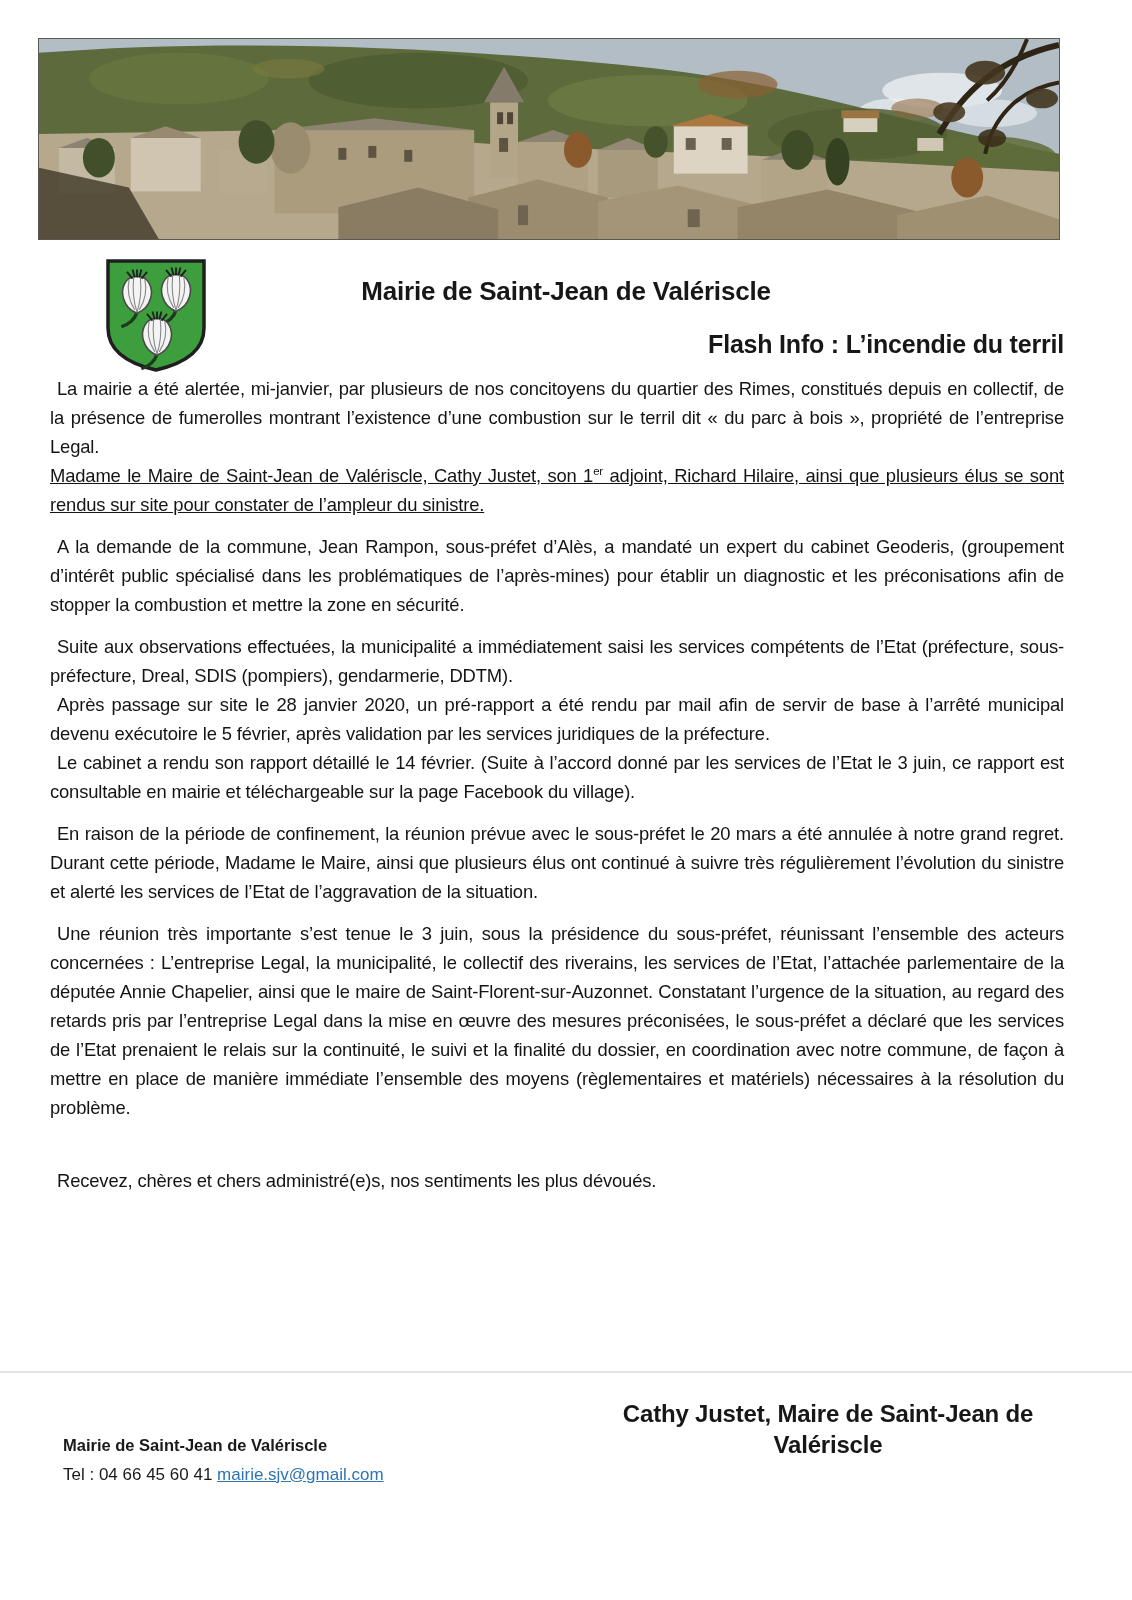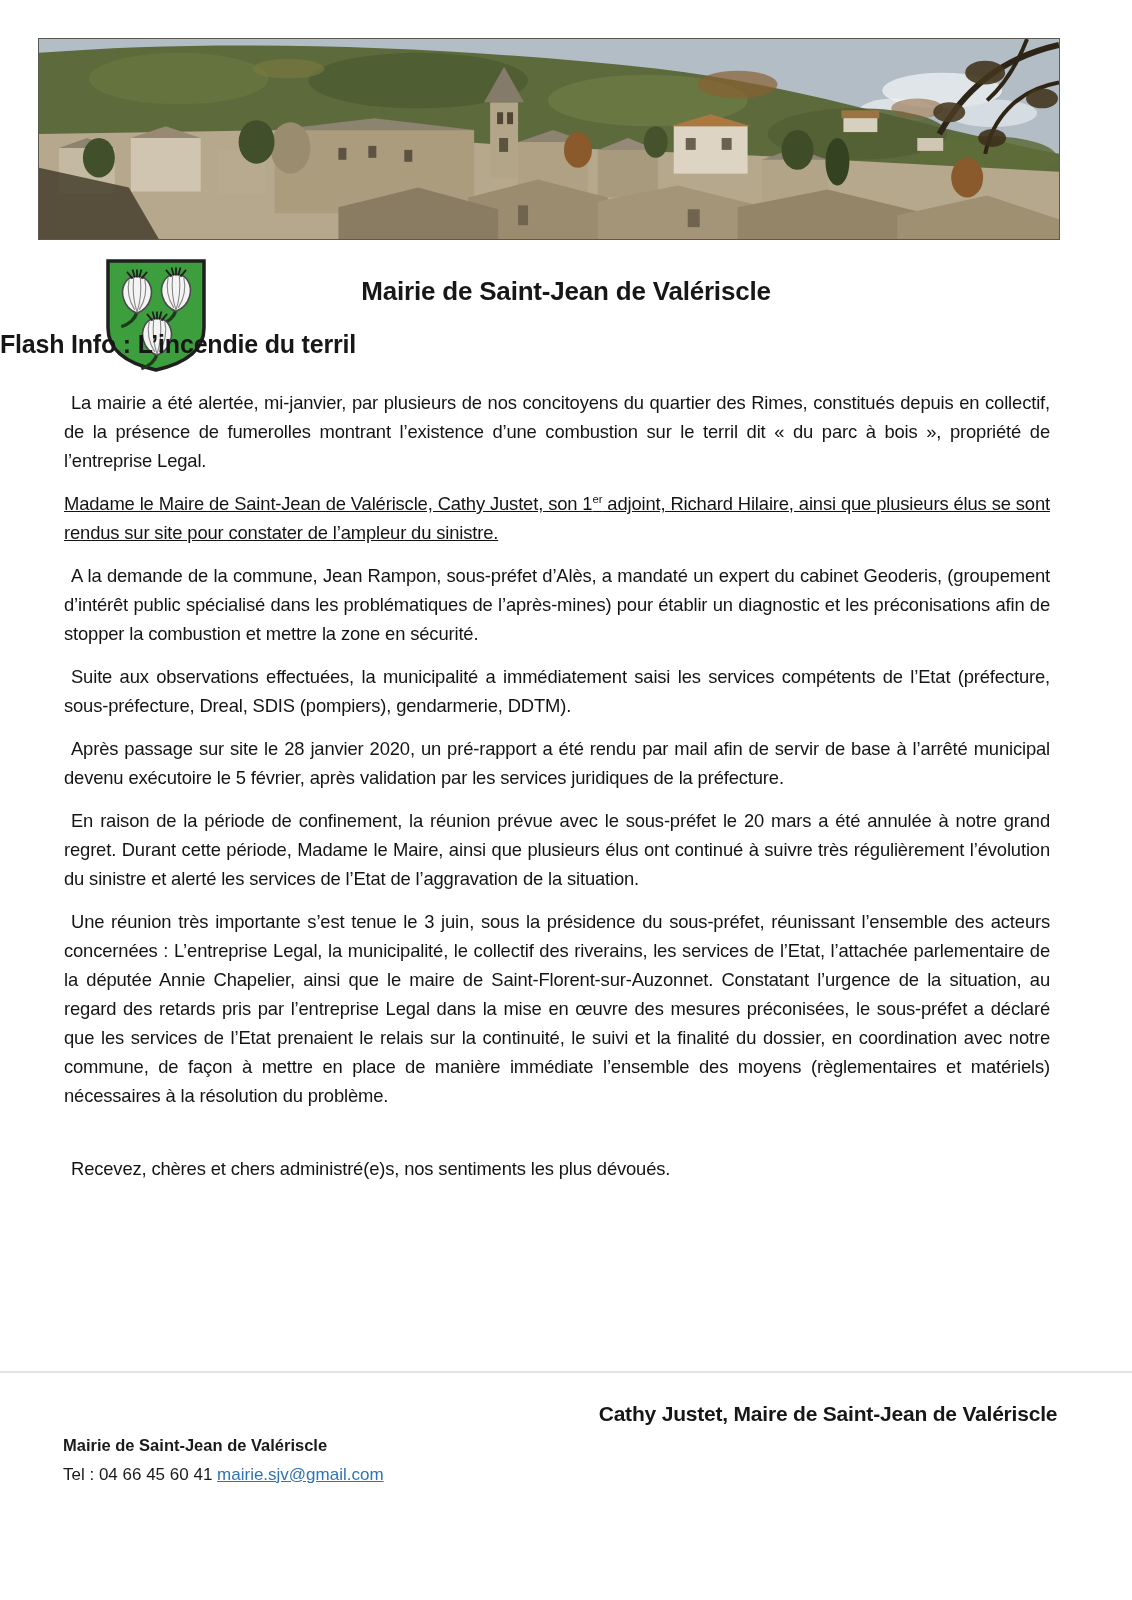--- a/index.html
+++ b/index.html
@@ -15,40 +15,40 @@
   .banner svg{display:block;width:100%;height:100%;}
   
   .crest{position:absolute;left:100px;top:256px;width:112px;height:120px;}
   .crest svg{display:block;width:100%;height:100%;}
   
   .title{
     position:absolute;left:0;top:276px;width:1132px;text-align:center;
     font-size:26px;font-weight:bold;letter-spacing:-0.2px;color:#171717;
   }
   .subtitle{
-    position:absolute;left:0;top:330px;width:1064px;text-align:left;
+    position:absolute;left:0;top:330px;width:1064px;text-align:right;
     font-size:25px;font-weight:bold;letter-spacing:-0.2px;color:#171717;
   }
   
   .doc-body{
     position:absolute;left:50px;top:374px;width:1014px;
     font-size:18.4px;line-height:29px;letter-spacing:-0.15px;
     text-align:justify;color:#141414;
   }
-  .doc-body p{margin:14px;text-indent:7px;}
+  .doc-body p{margin:0;text-indent:7px;}
   .doc-body p.no-indent{text-indent:0;text-decoration:underline;}
   .gap-sm{margin-top:13px !important;}
   .gap-lg{margin-top:44px !important;}
   sup{font-size:0.62em;line-height:0;}
   
   .scan-line{position:absolute;left:0;top:1371px;width:1132px;height:2px;background:#e4e4e4;}
   
   .signature{
     position:absolute;right:64px;top:1398px;width:480px;text-align:center;
-    font-weight:bold;font-size:21px;line-height:31px;color:#171717;letter-spacing:-0.2px;
+    font-weight:bold;font-size:24px;line-height:31px;color:#171717;letter-spacing:-0.2px;
   }
   
   .footer{position:absolute;left:63px;top:1430px;font-size:17px;line-height:30px;color:#1a1a1a;}
   .footer .org{font-weight:bold;font-size:16.5px;}
   .footer a{color:#2e74b5;text-decoration:underline;cursor:pointer;}
 </style>
 </head>
 <body>
 
 <div class="banner">
@@ -156,20 +156,21 @@
 
 <div class="title">Mairie de Saint-Jean de Valériscle</div>
 <div class="subtitle">Flash Info : L’incendie du terril</div>
 
 <div class="doc-body">
   <p>La mairie a été alertée, mi-janvier, par plusieurs de nos concitoyens du quartier des Rimes, constitués depuis en collectif, de la présence de fumerolles montrant l’existence d’une combustion sur le terril dit « du parc à bois », propriété de l’entreprise Legal.</p>
   <p class="no-indent"><span>Madame le Maire de Saint-Jean de Valériscle, Cathy Justet, son 1</span><sup>er</sup><span> adjoint, Richard Hilaire, ainsi que plusieurs élus se sont rendus sur site pour constater de l’ampleur du sinistre.</span></p>
   <p class="gap-sm">A la demande de la commune, Jean Rampon, sous-préfet d’Alès, a mandaté un expert du cabinet Geoderis, (groupement d’intérêt public spécialisé dans les problématiques de l’après-mines) pour établir un diagnostic et les préconisations afin de stopper la combustion et mettre la zone en sécurité.</p>
   <p class="gap-sm">Suite aux observations effectuées, la municipalité a immédiatement saisi les services compétents de l’Etat (préfecture, sous-préfecture, Dreal, SDIS (pompiers), gendarmerie, DDTM).</p>
   <p>Après passage sur site le 28 janvier 2020, un pré-rapport a été rendu par mail afin de servir de base à l’arrêté municipal devenu exécutoire le 5 février, après validation par les services juridiques de la préfecture.</p>
+  <p>Le cabinet a rendu son rapport détaillé le 14 février. (Suite à l’accord donné par les services de l’Etat le 3 juin, ce rapport est consultable en mairie et téléchargeable sur la page Facebook du village).</p>
   <p class="gap-sm">En raison de la période de confinement, la réunion prévue avec le sous-préfet le 20 mars a été annulée à notre grand regret. Durant cette période, Madame le Maire, ainsi que plusieurs élus ont continué à suivre très régulièrement l’évolution du sinistre et alerté les services de l’Etat de l’aggravation de la situation.</p>
   <p class="gap-sm">Une réunion très importante s’est tenue le 3 juin, sous la présidence du sous-préfet, réunissant l’ensemble des acteurs concernées : L’entreprise Legal, la municipalité, le collectif des riverains, les services de l’Etat, l’attachée parlementaire de la députée Annie Chapelier, ainsi que le maire de Saint-Florent-sur-Auzonnet. Constatant l’urgence de la situation, au regard des retards pris par l’entreprise Legal dans la mise en œuvre des mesures préconisées, le sous-préfet a déclaré que les services de l’Etat prenaient le relais sur la continuité, le suivi et la finalité du dossier, en coordination avec notre commune, de façon à mettre en place de manière immédiate l’ensemble des moyens (règlementaires et matériels) nécessaires à la résolution du problème.</p>
   <p class="gap-lg">Recevez, chères et chers administré(e)s, nos sentiments les plus dévoués.</p>
 </div>
 
 <div class="scan-line"></div>
 
 <div class="signature">
   <div>Cathy Justet, Maire de Saint-Jean de Valériscle</div>
 </div>

